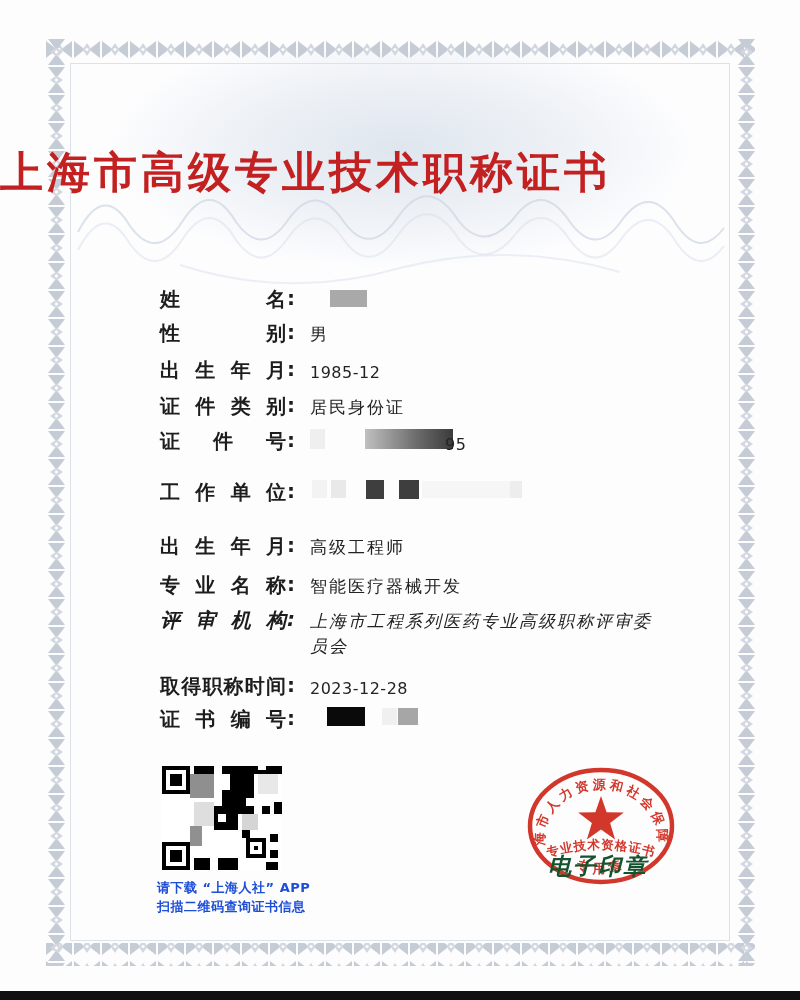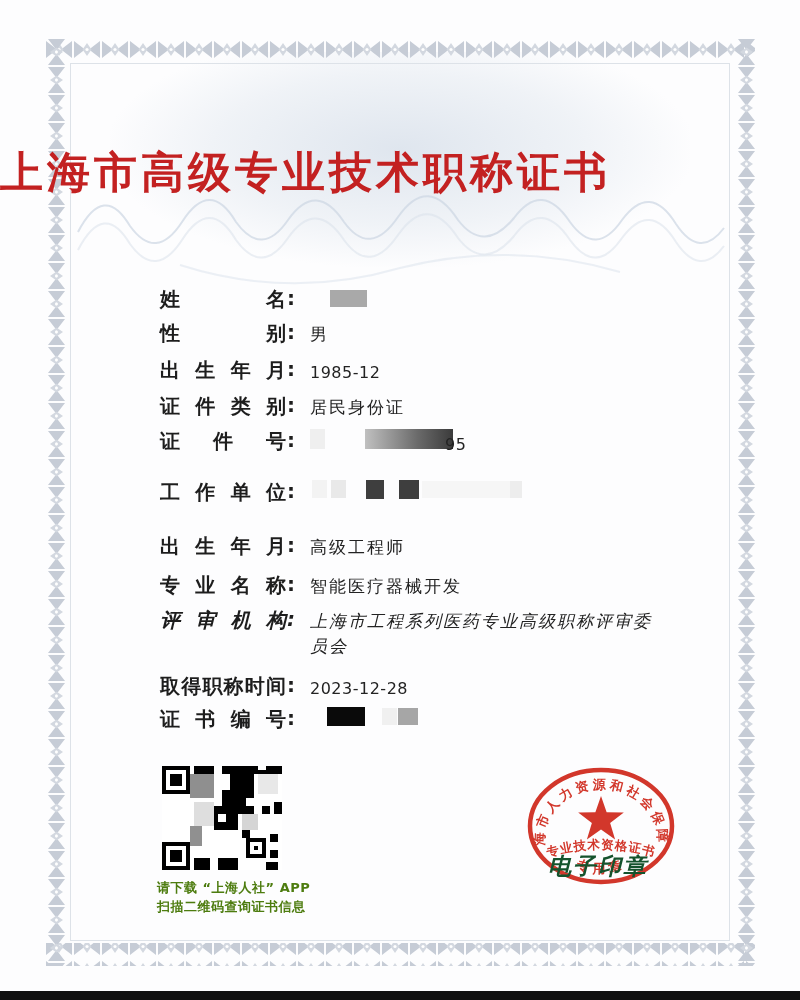--- a/index.html
+++ b/index.html
@@ -24,21 +24,21 @@
   .cl{display:inline-block;margin-left:1px;font-weight:bold;}
   .val{position:absolute;left:150px;top:2px;font-family:"DejaVu Serif","Liberation Serif",serif;
     font-size:17px;letter-spacing:2px;color:#232323;line-height:25px;}
   .val.num{font-family:"DejaVu Sans","Liberation Sans",sans-serif;font-size:16px;letter-spacing:.5px;top:3px;}
   .val.wrap{width:352px;}
   .blocks{position:absolute;left:150px;top:1px;display:flex;align-items:flex-start;}
   .rb{display:inline-block;}
   
   .qr{position:absolute;left:162px;top:766px;}
   .qr-caption{position:absolute;left:157px;top:878px;font-size:13px;font-weight:700;
-    color:#4d7c0f;line-height:19px;letter-spacing:.5px;}
+    color:#1d4ed8;line-height:19px;letter-spacing:.5px;}
   
   .seal{position:absolute;left:523px;top:764px;}
   .seal-overlay{position:absolute;left:548px;top:851px;font-size:23px;font-weight:bold;
     letter-spacing:2px;color:#14532d;font-style:italic;}
   .bottom-bar{position:absolute;left:0;top:991px;width:800px;height:9px;background:#101010;}
 </style>
 </head>
 <body>
 
 <div class="paper">

